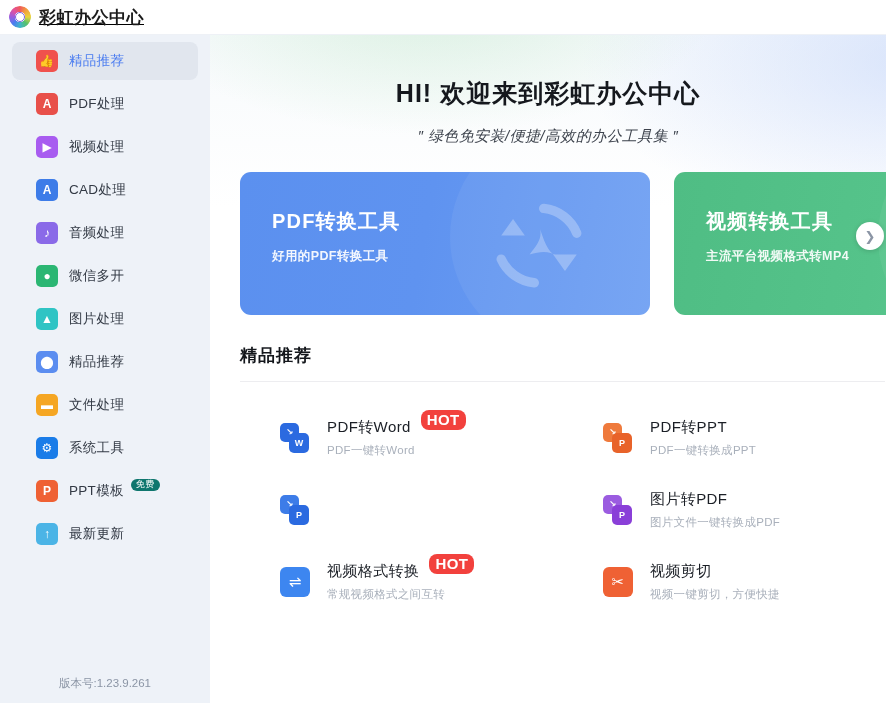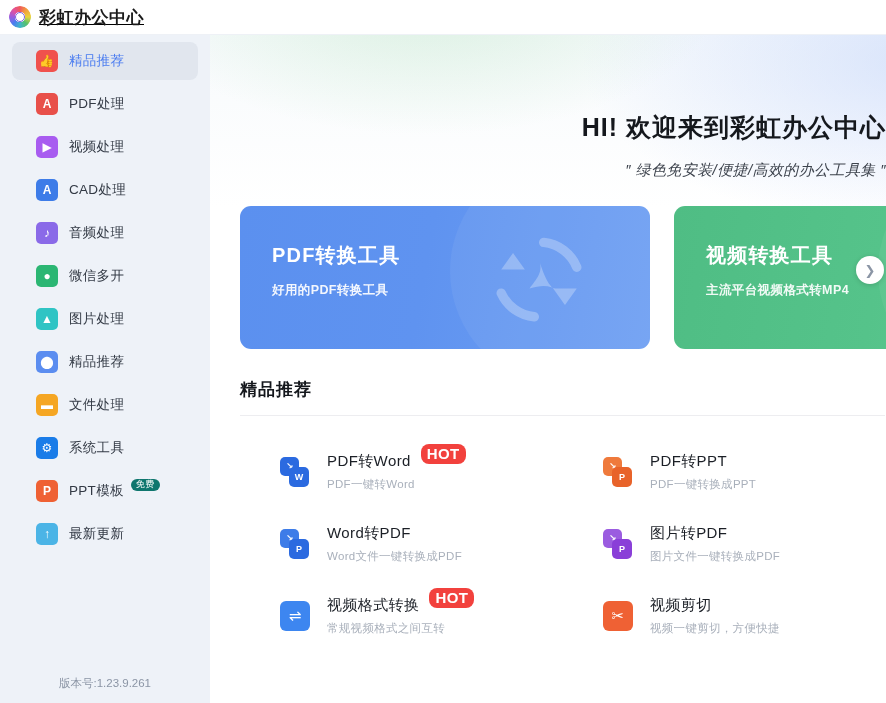--- a/index.html
+++ b/index.html
@@ -97,21 +97,21 @@
   .g-like  { background:#f0514d; }
 
   
   .content {
     flex:1 1 auto; position:relative; overflow:hidden;
     background:
       radial-gradient(420px 200px at 32% -6%, rgba(170,224,180,.38), rgba(170,224,180,0) 70%),
       radial-gradient(460px 230px at 104% 4%, rgba(182,203,250,.45), rgba(182,203,250,0) 72%),
       linear-gradient(180deg,#f7fafc 0%, #ffffff 26%, #ffffff 100%);
   }
-  .hero { padding-top:76px; text-align:right; }
+  .hero { padding-top:42px; text-align:center; }
   .hero h1 {
     font-size:25px; font-weight:bold; color:#15181d; letter-spacing:1px;
   }
   .hero p {
     margin-top:17px; font-size:15px; color:#3d434d; letter-spacing:.4px;font-style:italic;
   }
 
   
   .banners {
     margin-top:26px; padding-left:30px; display:flex; gap:24px; position:relative;
@@ -304,26 +304,20 @@
                   <span>PDF转PPT</span>
                 </span>
                 <span class="tdesc" style="display:block">PDF一键转换成PPT</span>
               </span>
             </div>
             <div class="tool">
               <span class="tico dual">
                 <span class="back" style="background:#3d7ce8">↘</span>
                 <span class="front" style="background:#2b6ae0">P</span>
               </span>
-              <span class="tbody">
-                <span class="tname">
-                  <span>Word转PDF</span>
-                </span>
-                <span class="tdesc" style="display:block">Word文件一键转换成PDF</span>
-              </span>
             </div>
             <div class="tool">
               <span class="tico dual">
                 <span class="back" style="background:#9b5ce0">↘</span>
                 <span class="front" style="background:#8a3fd8">P</span>
               </span>
               <span class="tbody">
                 <span class="tname">
                   <span>图片转PDF</span>
                 </span>

